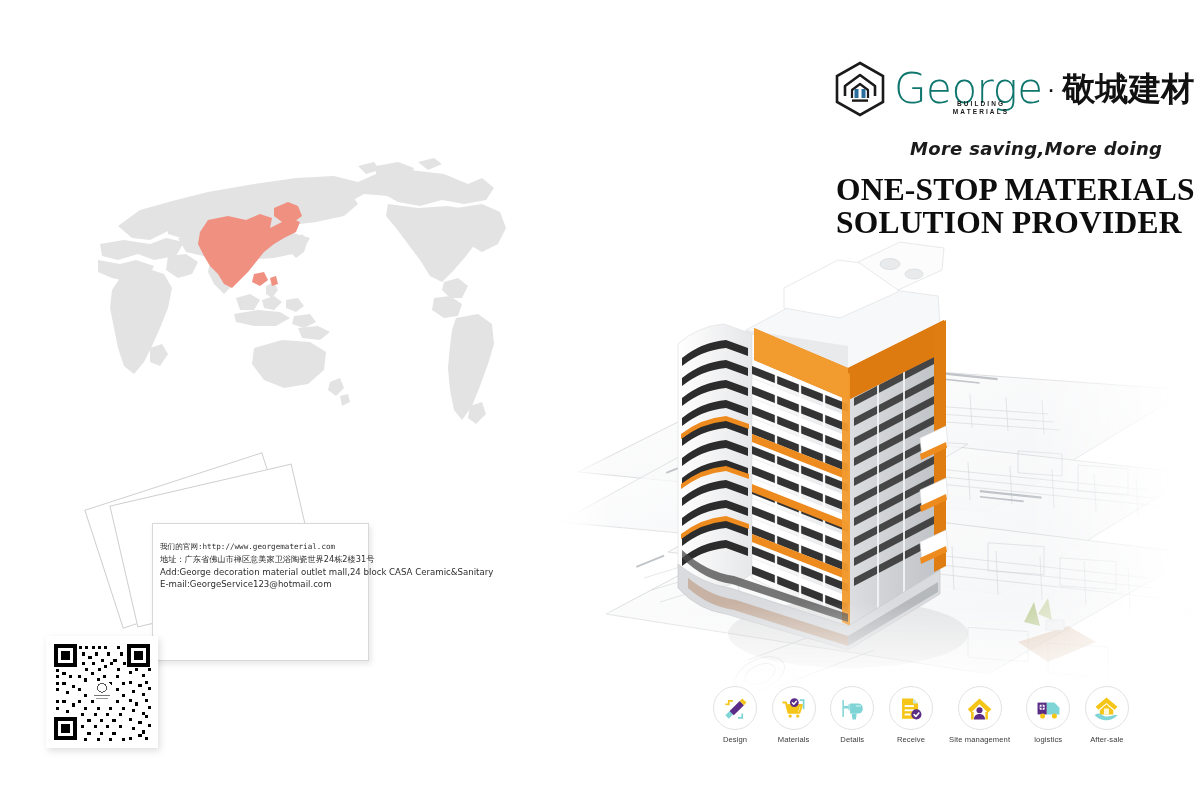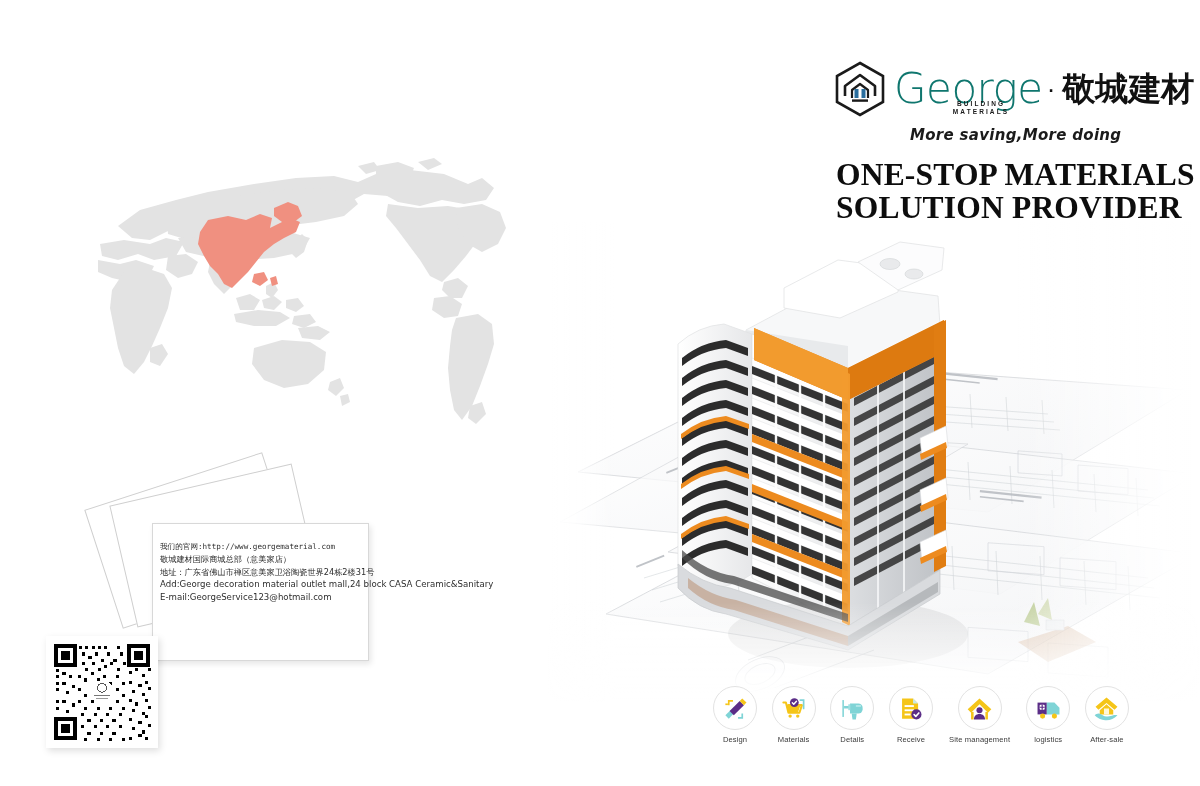--- a/index.html
+++ b/index.html
@@ -34,23 +34,23 @@
     font-size:6.5px;font-weight:700;color:#1a1a1a;
     letter-spacing:2.1px;line-height:8px;text-align:center;width:86px;
   }
   .cn-name{
     font-family:"DejaVu Sans","Liberation Sans",sans-serif;
     font-size:33px;font-weight:700;color:#111;letter-spacing:0px;
     margin-left:4px;line-height:46px;white-space:nowrap;
   }
   .dot-sep{font-size:26px;color:#111;margin:0 3px 0 4px;line-height:46px;}
   .tagline{
-    margin-top:8px;margin-left:78px;
+    margin-top:20px;margin-left:78px;
     font-family:"DejaVu Sans",sans-serif;
-    font-size:15px;font-style:italic;font-weight:600;color:#1b1b1b;
+    font-size:18px;font-style:italic;font-weight:600;color:#1b1b1b;
     letter-spacing:0.3px;white-space:nowrap;
   }
   .headline{
     margin-top:14px;margin-left:4px;
     font-family:"Liberation Serif","DejaVu Serif",serif;
     font-weight:700;font-size:31.5px;line-height:33px;color:#0d0d0d;
     letter-spacing:0.2px;white-space:nowrap;
   }
 
   
@@ -406,21 +406,20 @@
     </div>
   </div>
 
   <div class="card-stack">
     <div class="card-ghost g1"></div>
     <div class="card-ghost g2"></div>
     <div class="card-main"></div>
 
     <div class="card-text">
       <div class="ln mono">我们的官网:http://www.georgematerial.com</div>
-      <div class="ln">敬城建材国际商城总部（意美家店）</div>
       <div class="ln">地址：广东省佛山市禅区意美家卫浴陶瓷世界24栋2楼31号</div>
       <div class="ln lat">Add:George decoration material outlet mall,24 block CASA Ceramic&amp;Sanitary</div>
       <div class="ln lat">E-mail:GeorgeService123@hotmail.com</div>
     </div>
   </div>
 
   <div class="qr-wrap">
     <svg viewBox="0 0 100 100" xmlns="http://www.w3.org/2000/svg" shape-rendering="crispEdges">
       <rect width="100" height="100" fill="#fff"></rect>
       <g fill="#000">

